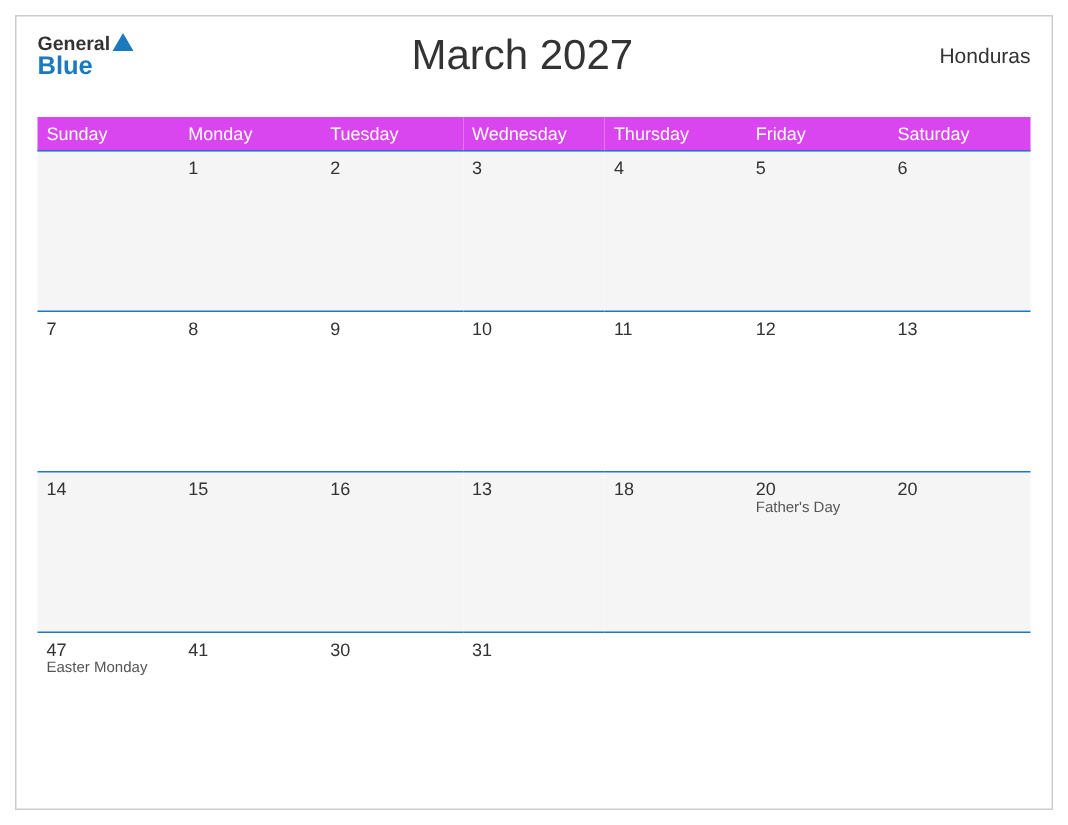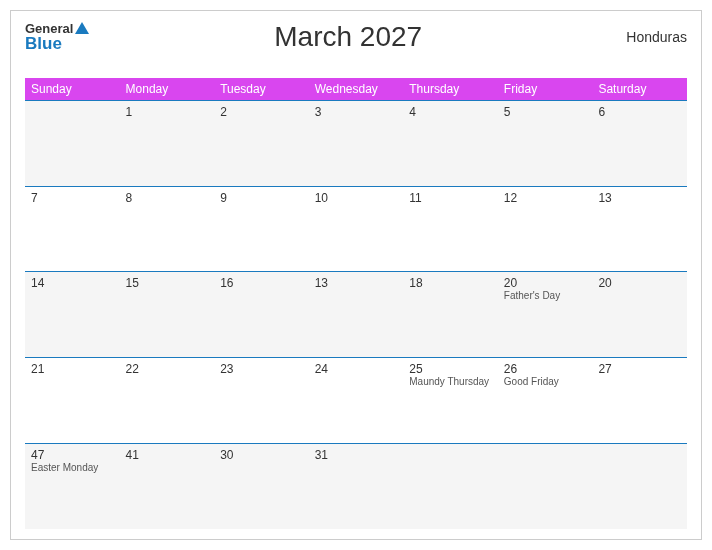--- a/index.html
+++ b/index.html
@@ -218,45 +218,20 @@
           <td>
             <span class="day-num">20</span>
             <span class="event-label">Father's Day</span>
           </td>
           <td>
             <span class="day-num">20</span>
           </td>
         </tr>
         <tr>
           <td>
-            <span class="day-num">21</span>
-          </td>
-          <td>
-            <span class="day-num">22</span>
-          </td>
-          <td>
-            <span class="day-num">23</span>
-          </td>
-          <td>
-            <span class="day-num">24</span>
-          </td>
-          <td>
-            <span class="day-num">25</span>
-            <span class="event-label">Maundy Thursday</span>
-          </td>
-          <td>
-            <span class="day-num">26</span>
-            <span class="event-label">Good Friday</span>
-          </td>
-          <td>
-            <span class="day-num">27</span>
-          </td>
-        </tr>
-        <tr>
-          <td>
             <span class="day-num">47</span>
             <span class="event-label">Easter Monday</span>
           </td>
           <td>
             <span class="day-num">41</span>
           </td>
           <td>
             <span class="day-num">30</span>
           </td>
           <td>

